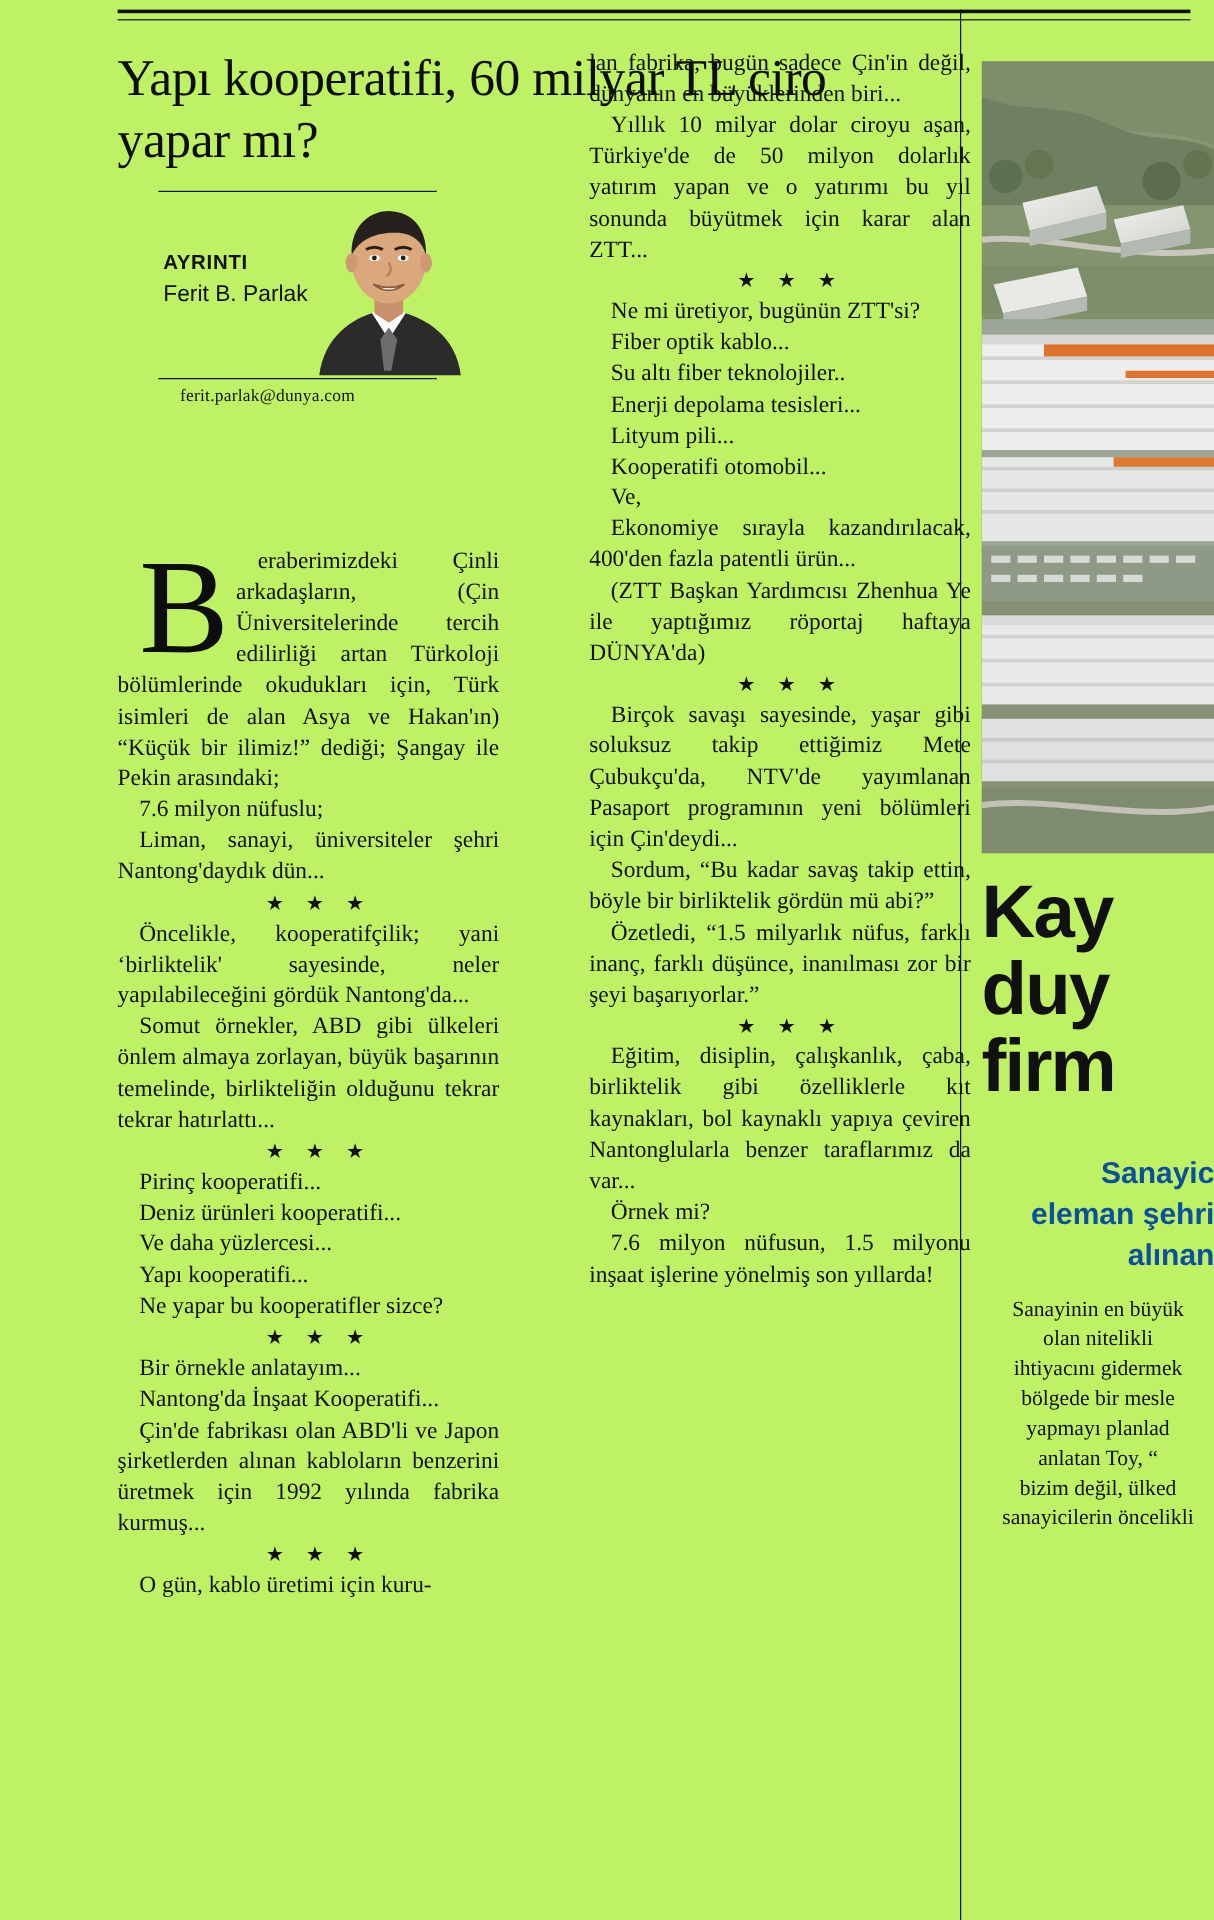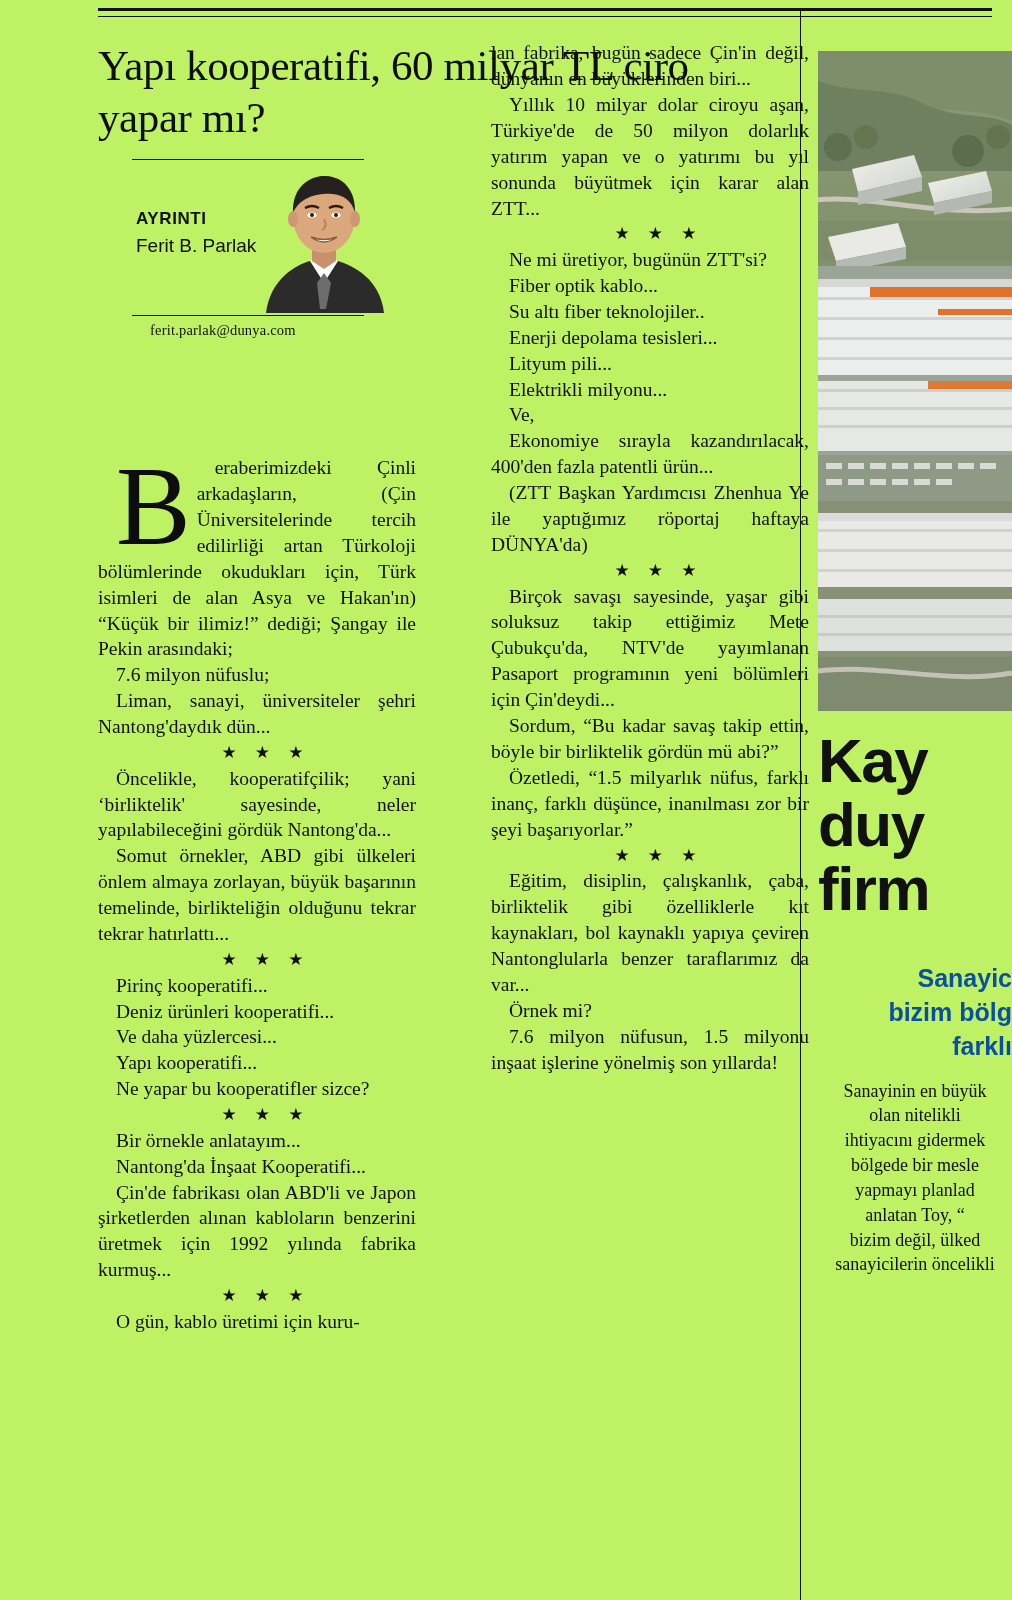--- a/index.html
+++ b/index.html
@@ -305,21 +305,21 @@
 
       <div class="col col-right">
         <p class="noindent">lan fabrika, bugün sadece Çin'in değil, dünyanın en büyüklerinden biri...</p>
         <p>Yıllık 10 milyar dolar ciroyu aşan, Türkiye'de de 50 milyon dolarlık yatırım yapan ve o yatırımı bu yıl sonunda büyütmek için karar alan ZTT...</p>
         <p class="stars">★ ★ ★</p>
         <p>Ne mi üretiyor, bugünün ZTT'si?</p>
         <p>Fiber optik kablo...</p>
         <p>Su altı fiber teknolojiler..</p>
         <p>Enerji depolama tesisleri...</p>
         <p>Lityum pili...</p>
-        <p>Elektrikli milyonu...</p>
+        <p>Kooperatifi otomobil...</p>
         <p>Ve,</p>
         <p>Ekonomiye sırayla kazandırılacak, 400'den fazla patentli ürün...</p>
         <p>(ZTT Başkan Yardımcısı Zhenhua Ye ile yaptığımız röportaj haftaya DÜNYA'da)</p>
         <p class="stars">★ ★ ★</p>
         <p>Birçok savaşı sayesinde, yaşar gibi soluksuz takip ettiğimiz Mete Çubukçu'da, NTV'de yayımlanan Pasaport programının yeni bölümleri için Çin'deydi...</p>
         <p>Sordum, “Bu kadar savaş takip ettin, böyle bir birliktelik gördün mü abi?”</p>
         <p>Özetledi, “1.5 milyarlık nüfus, farklı inanç, farklı düşünce, inanılması zor bir şeyi başarıyorlar.”</p>
         <p class="stars">★ ★ ★</p>
         <p>Eğitim, disiplin, çalışkanlık, çaba, birliktelik gibi özelliklerle kıt kaynakları, bol kaynaklı yapıya çeviren Nantonglularla benzer taraflarımız da var...</p>
         <p>Örnek mi?</p>
@@ -427,22 +427,22 @@
     </div>
 
     <div class="rail-headline">
       <div>Kay</div>
       <div>duy</div>
       <div>firm</div>
     </div>
 
     <div class="rail-sub">
       <div>Sanayic</div>
-      <div>bizim bölg</div>
-      <div>farklı</div>
+      <div>eleman şehri</div>
+      <div>alınan</div>
     </div>
 
     <div class="rail-body">
       <div>Sanayinin en büyük</div>
       <div>olan nitelikli</div>
       <div>ihtiyacını gidermek</div>
       <div>bölgede bir mesle</div>
       <div>yapmayı planlad</div>
       <div>anlatan Toy, “</div>
       <div>bizim değil, ülked</div>

